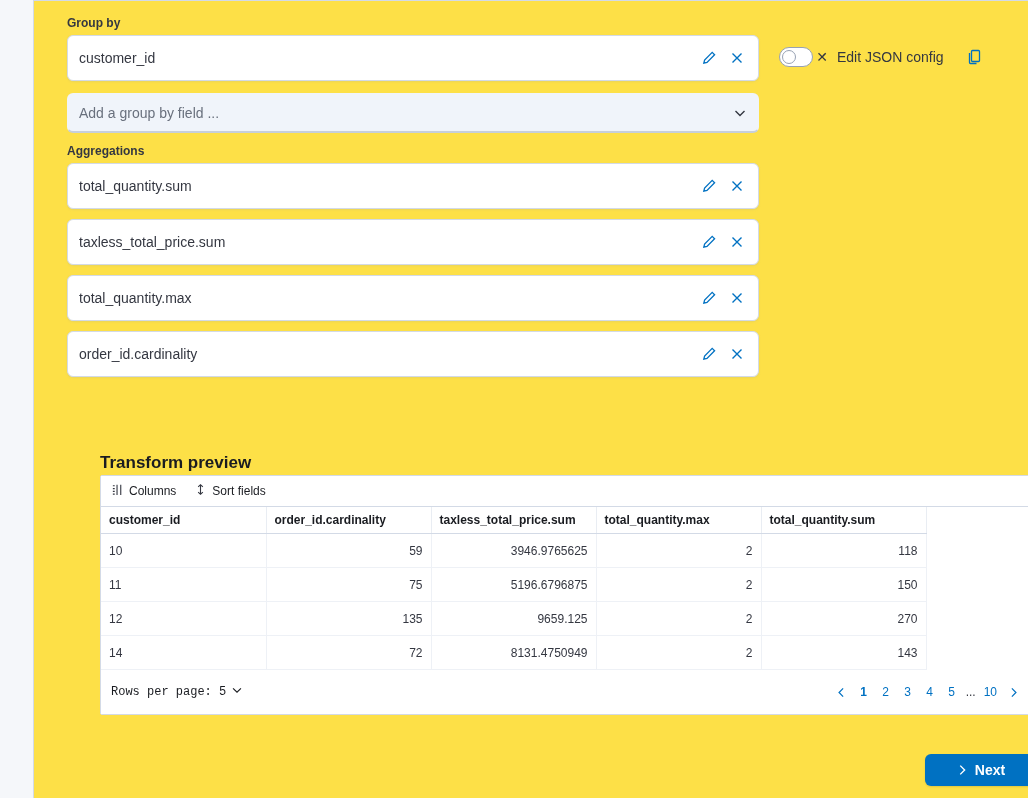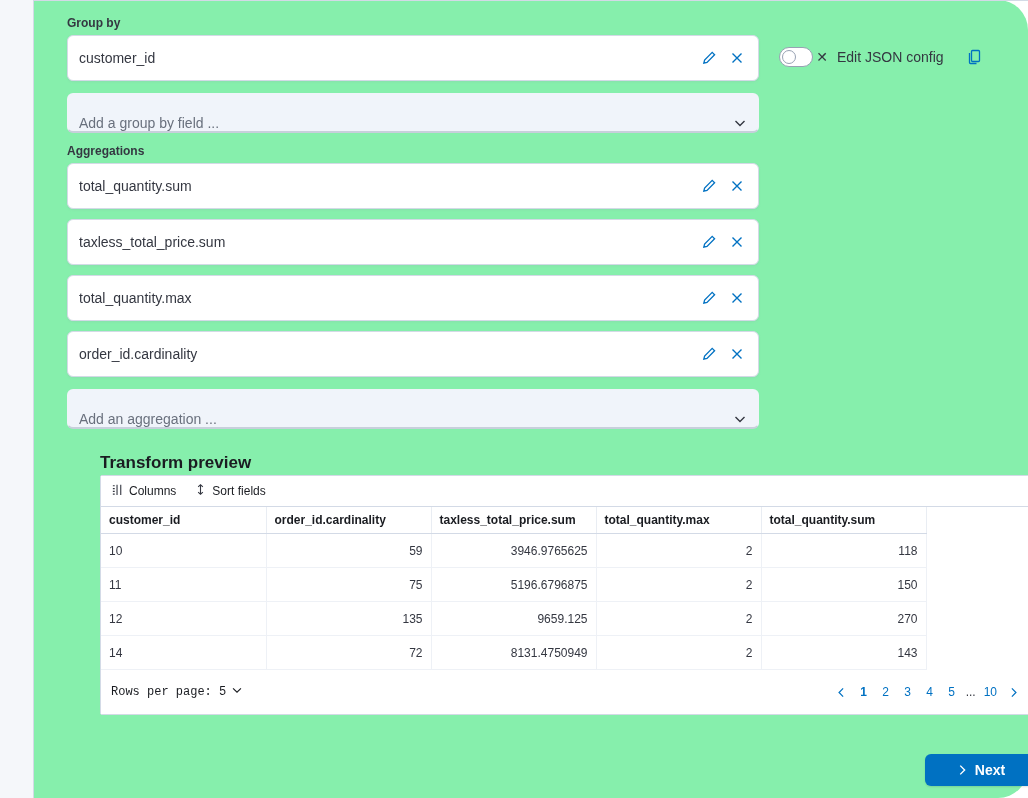--- a/index.html
+++ b/index.html
@@ -7,22 +7,21 @@
     margin: 0; padding: 0;
     width: 1028px; height: 798px;
     background: #ffffff;
     font-family: "Liberation Sans", sans-serif;
     color: #343741;
     overflow: hidden;
   }
   .page {
     position: relative;
     width: 1028px; height: 798px;
-    background: #86efac;
-    border-radius: 30px;
+    background: #fde047;
   }
   
   .left-rail {
     position: absolute; left: 0; top: 0; width: 34px; height: 798px;
     background: #f5f7fa; border-right: 1px solid #d3dae6;
   }
   .top-divider {
     position: absolute; left: 34px; top: 0; width: 994px; height: 1px;
     background: #d3dae6;
   }
@@ -56,21 +55,21 @@
     margin-left: 6px; cursor: pointer; background: none; border: none; padding: 0;
   }
   .icon-btn svg { display: block; }
   .select-box {
     position: relative;
     height: 40px;
     background: #f0f4fa;
     border: 1px solid transparent;
     border-bottom: 2px solid #c7cfdb;
     border-radius: 6px;
-    display: flex; align-items: flex-end;
+    display: flex; align-items: center;
     padding: 0 10px 0 11px;
     margin-bottom: 10px;
     box-shadow: inset 0 0 0 1px rgba(0,0,0,0.0);
     margin-top: 12px;
   }
   .select-box .ph {
     font-size: 14px; color: #69707d; flex: 1;
   }
   .chev {
     width: 16px; height: 16px;
@@ -264,28 +263,20 @@
             <path d="M11.2 2.4l2.4 2.4-7.6 7.6-3.2.8.8-3.2z"></path>
           </svg>
         </button>
         <button class="icon-btn">
           <svg width="16" height="16" viewBox="0 0 16 16" stroke="#0071c2" stroke-width="1.4">
             <path d="M3.5 3.5l9 9M12.5 3.5l-9 9"></path>
           </svg>
         </button>
       </div>
 
-      <div class="select-box">
-        <span class="ph">Add an aggregation ...</span>
-        <span class="chev">
-          <svg width="16" height="16" viewBox="0 0 16 16" stroke="#343741" stroke-width="1.4" fill="none">
-            <path d="M3.5 6l4.5 4.5L12.5 6"></path>
-          </svg>
-        </span>
-      </div>
     </div>
 
     <div class="json-row">
       <div class="switch">
         <div class="knob"></div>
         <span class="xmark">✕</span>
       </div>
       <span class="json-label">Edit JSON config</span>
       <span class="copy-btn">
         <svg width="18" height="18" viewBox="0 0 18 18" fill="none" stroke="#0071c2" stroke-width="1.3">

